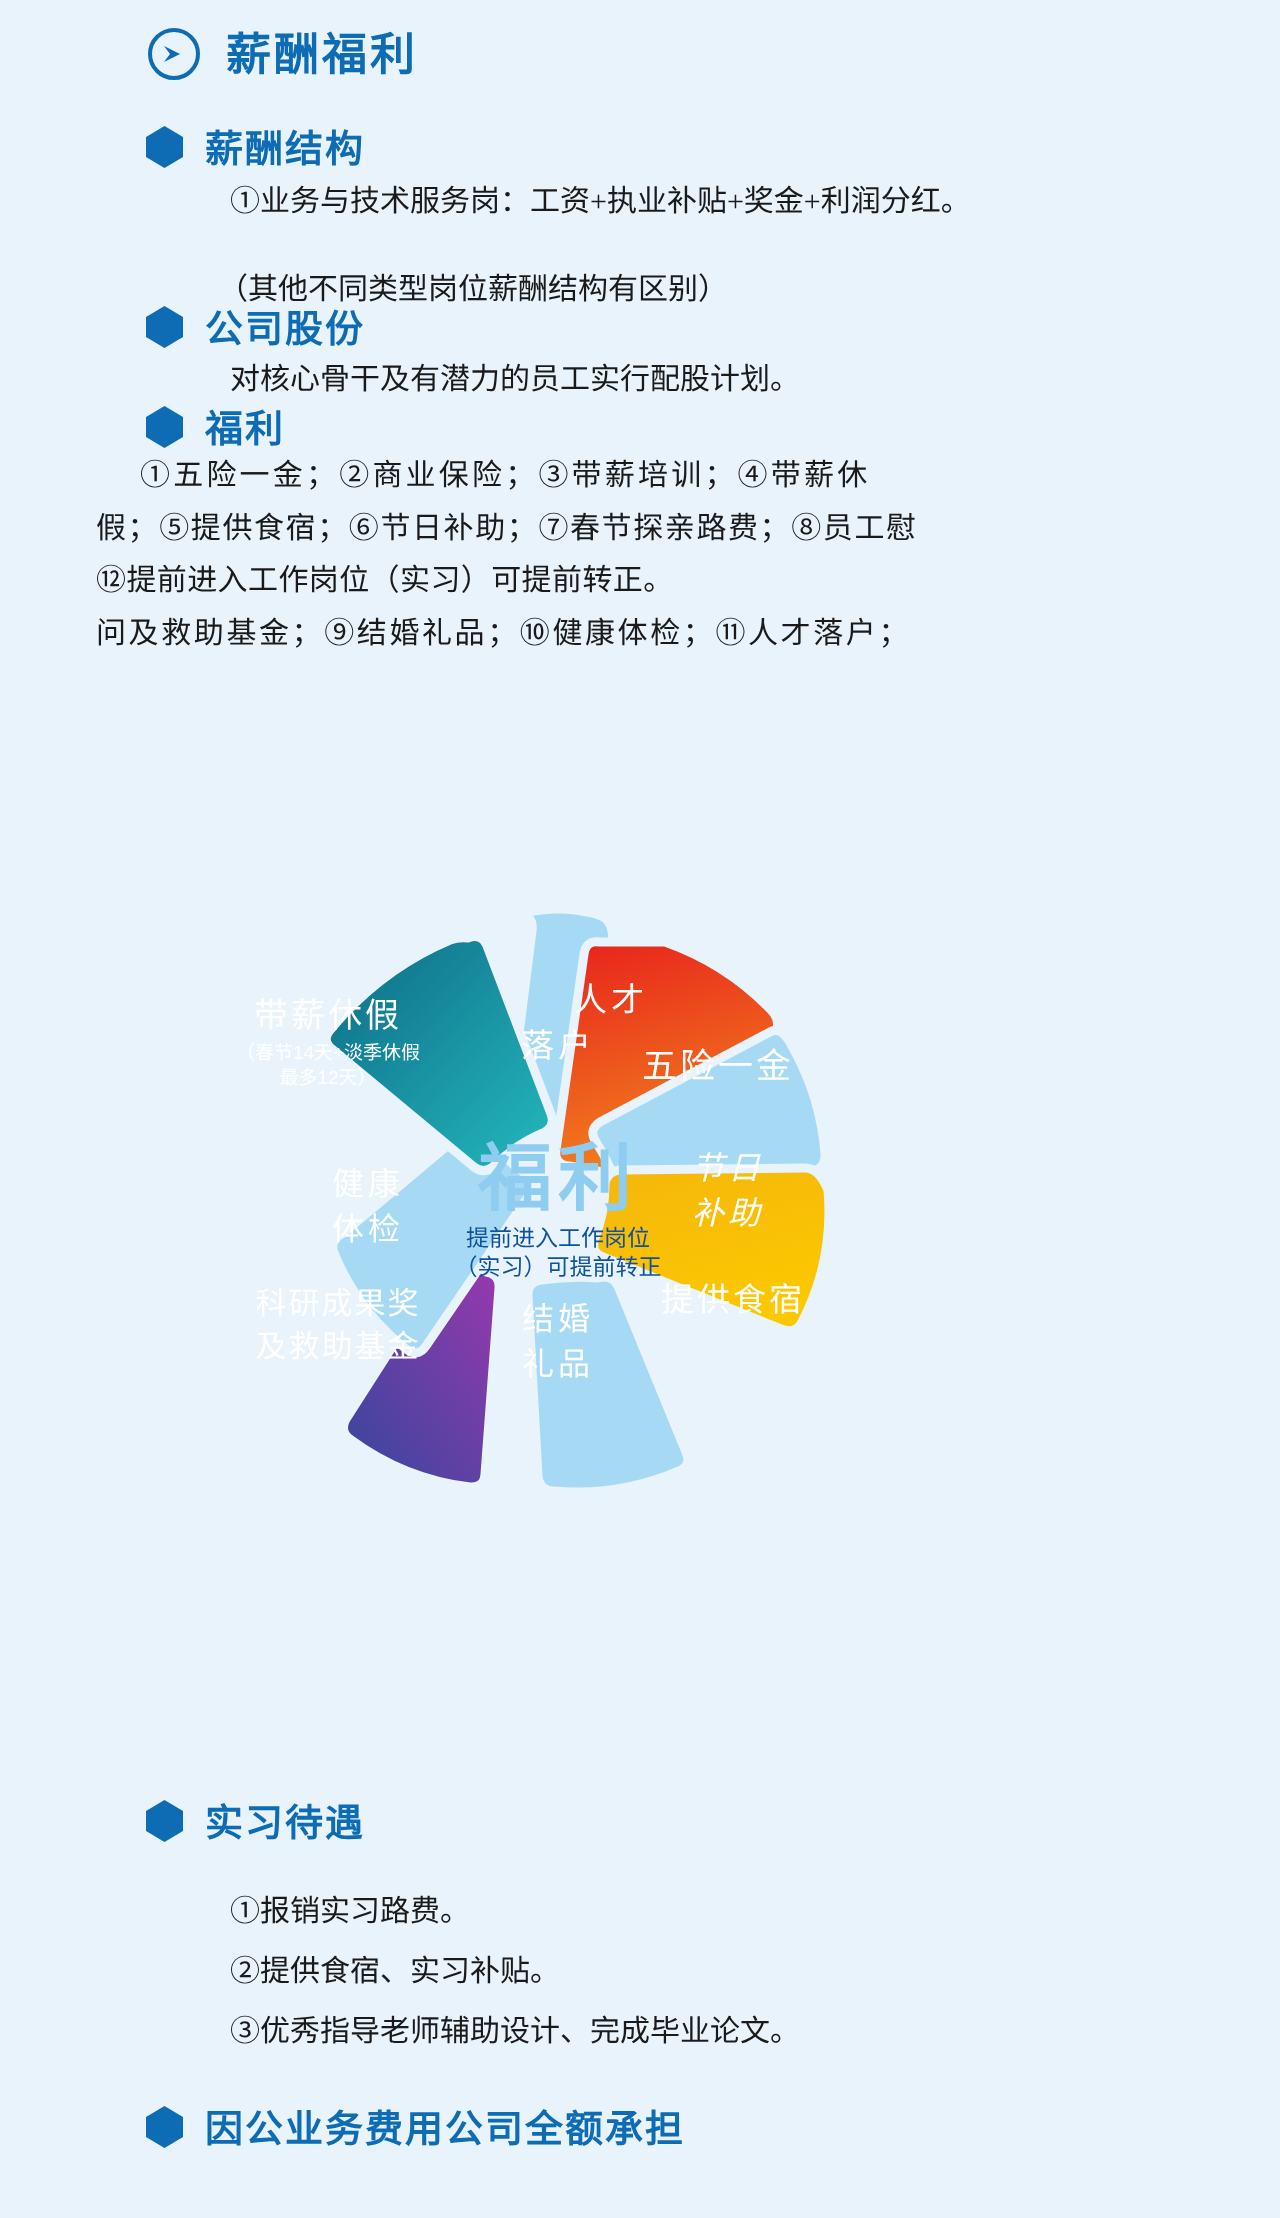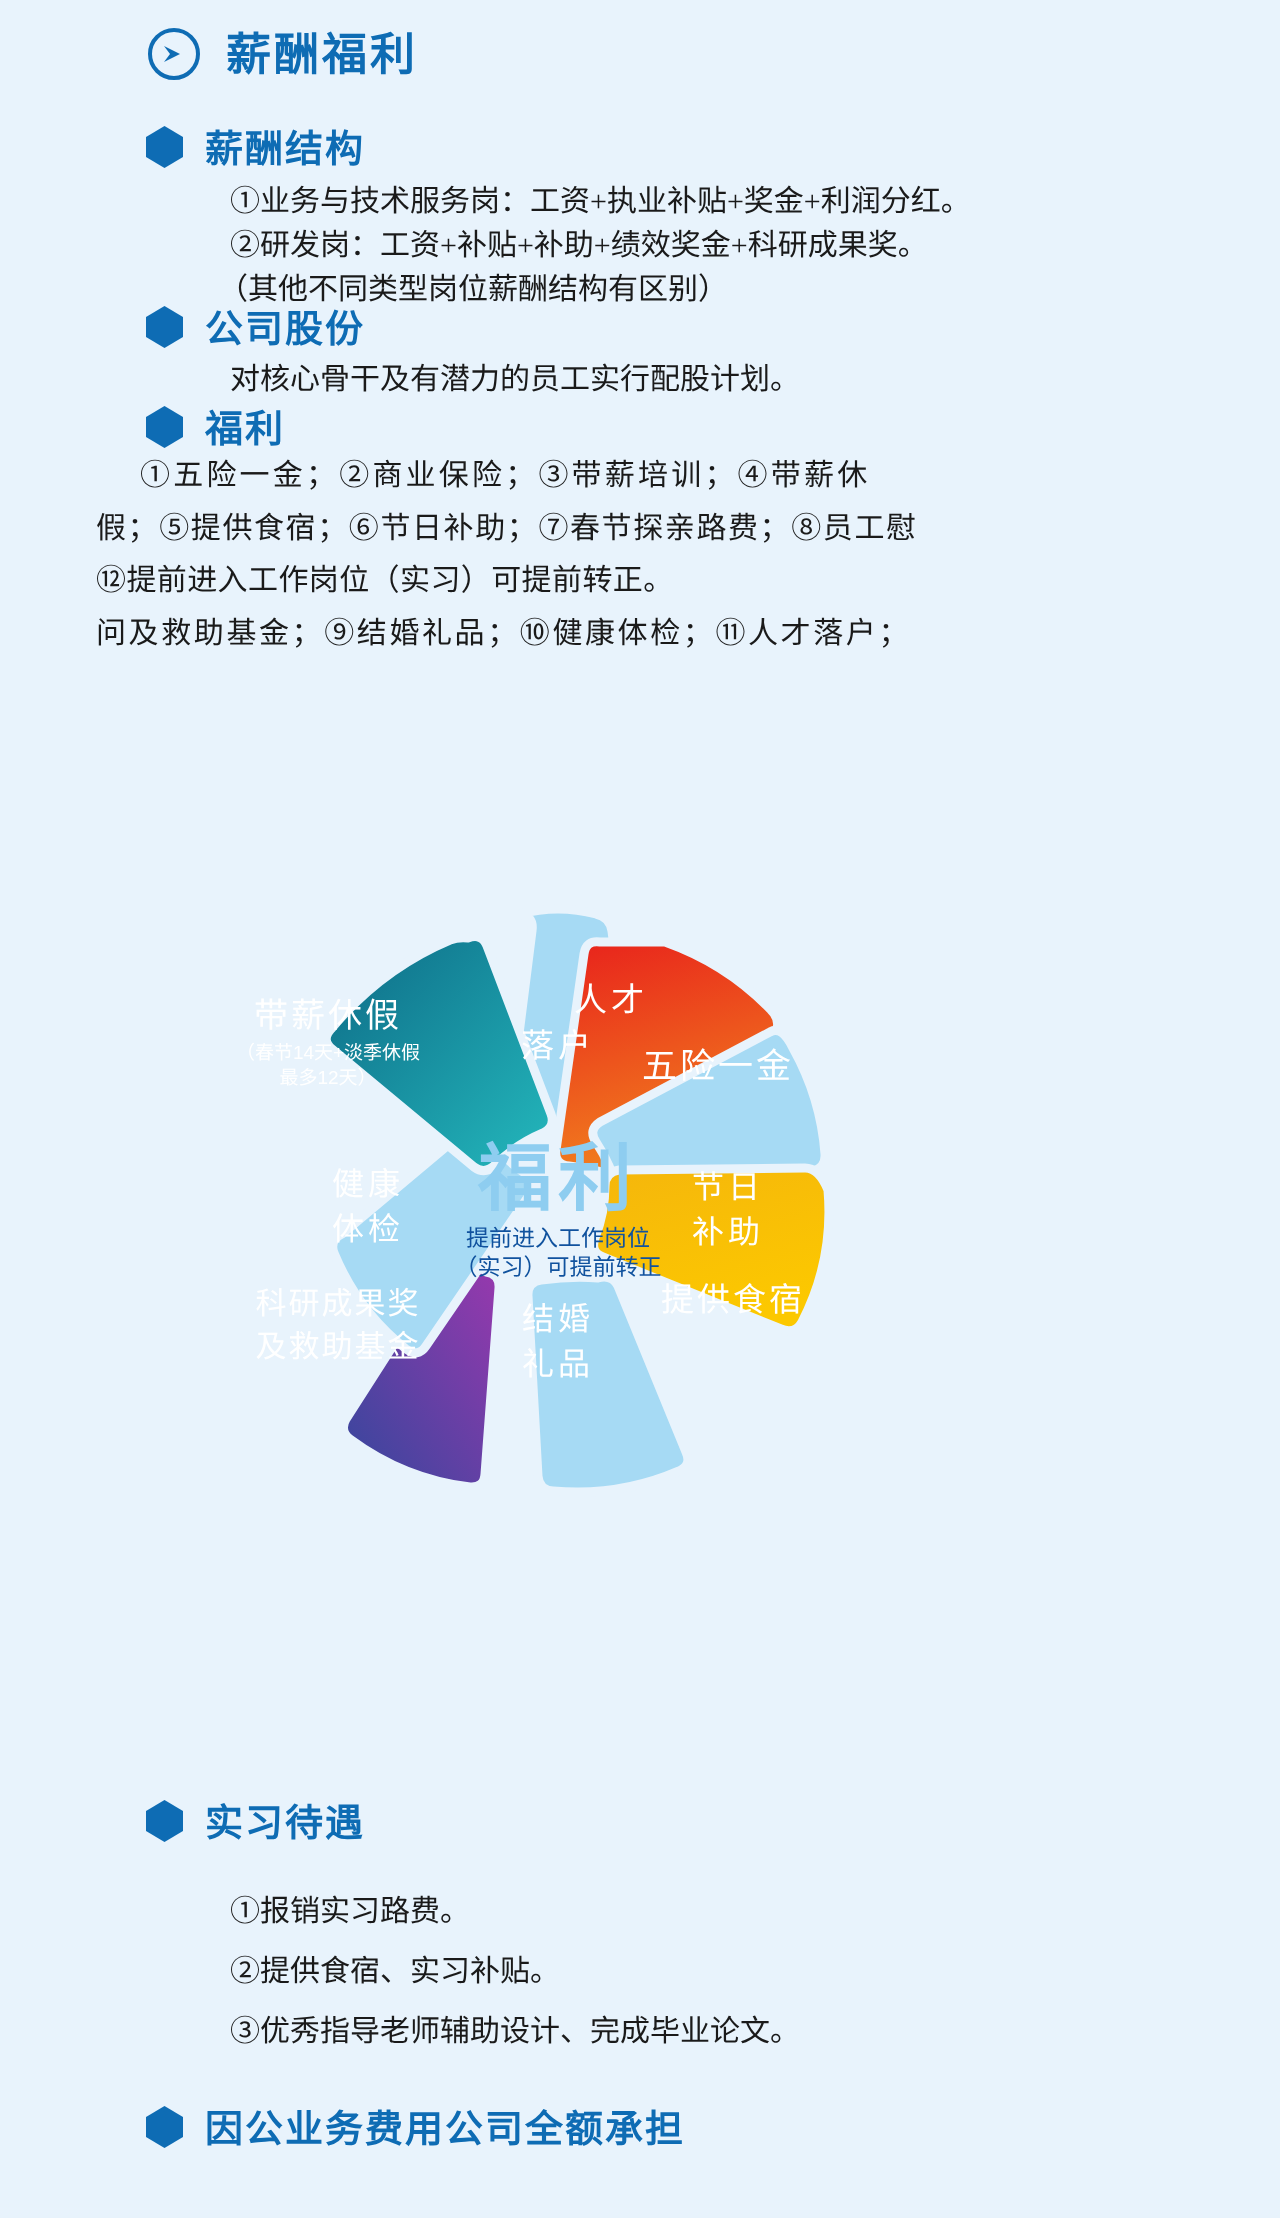--- a/index.html
+++ b/index.html
@@ -86,21 +86,20 @@
       </svg>
     </span>
     <span class="main-title-text">薪酬福利</span>
   </div>
 
   <div class="sec-head" style="left:146px;top:126px;">
     <span class="hexbullet"></span>
     <span class="sec-head-text">薪酬结构</span>
   </div>
   <div class="body-line" style="left:230px;top:180px;">①业务与技术服务岗：工资+执业补贴+奖金+利润分红。</div>
-  <div class="body-line" style="left:230px;top:224px;">②研发岗：工资+补贴+补助+绩效奖金+科研成果奖。</div>
   <div class="body-line" style="left:218px;top:268px;">（其他不同类型岗位薪酬结构有区别）</div>
 
   <div class="sec-head" style="left:146px;top:306px;">
     <span class="hexbullet"></span>
     <span class="sec-head-text">公司股份</span>
   </div>
   <div class="body-line" style="left:230px;top:358px;">对核心骨干及有潜力的员工实行配股计划。</div>
 
   <div class="sec-head" style="left:146px;top:406px;">
     <span class="hexbullet"></span>
@@ -178,21 +177,21 @@
 
     <div class="petal-label pl-big" style="left:300px;top:100px;width:180px;">
       <div style="font-size:33px;letter-spacing:4px;text-align:right;">人才</div>
       <div style="font-size:33px;letter-spacing:4px;margin-top:6px;">落户</div>
     </div>
 
     <div class="petal-label" style="left:420px;top:165px;width:260px;">
       <div style="font-size:35px;letter-spacing:3px;">五险一金</div>
     </div>
 
-    <div class="petal-label" style="left:460px;top:288px;width:200px;">
+    <div class="petal-label" style="left:460px;top:269px;width:200px;font-style:italic;">
       <div style="font-size:32px;letter-spacing:4px;">节日</div>
       <div style="font-size:32px;letter-spacing:4px;margin-top:6px;">补助</div>
     </div>
 
     <div class="petal-label" style="left:440px;top:400px;width:250px;">
       <div style="font-size:33px;letter-spacing:3px;">提供食宿</div>
     </div>
 
     <div class="petal-label" style="left:300px;top:420px;width:180px;">
       <div style="font-size:32px;letter-spacing:4px;">结婚</div>

